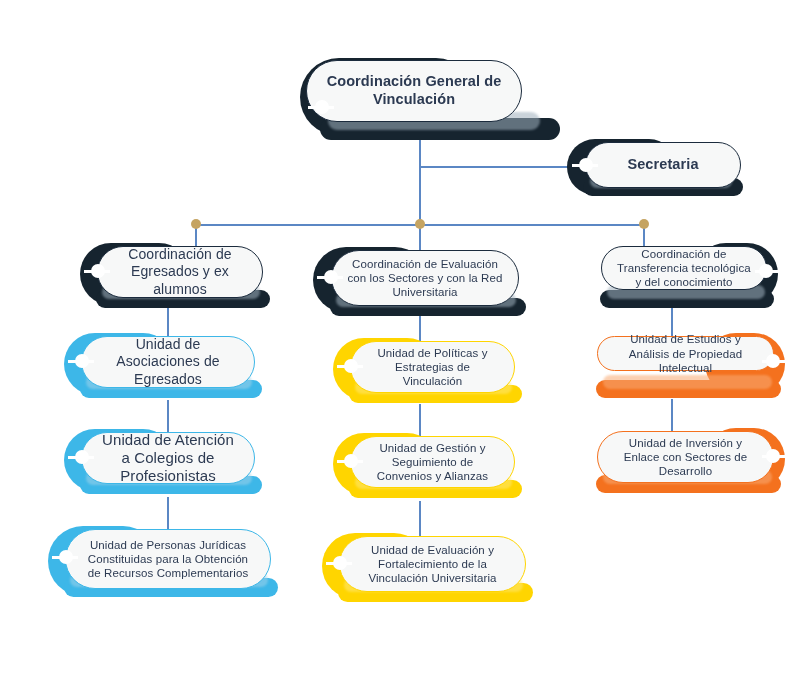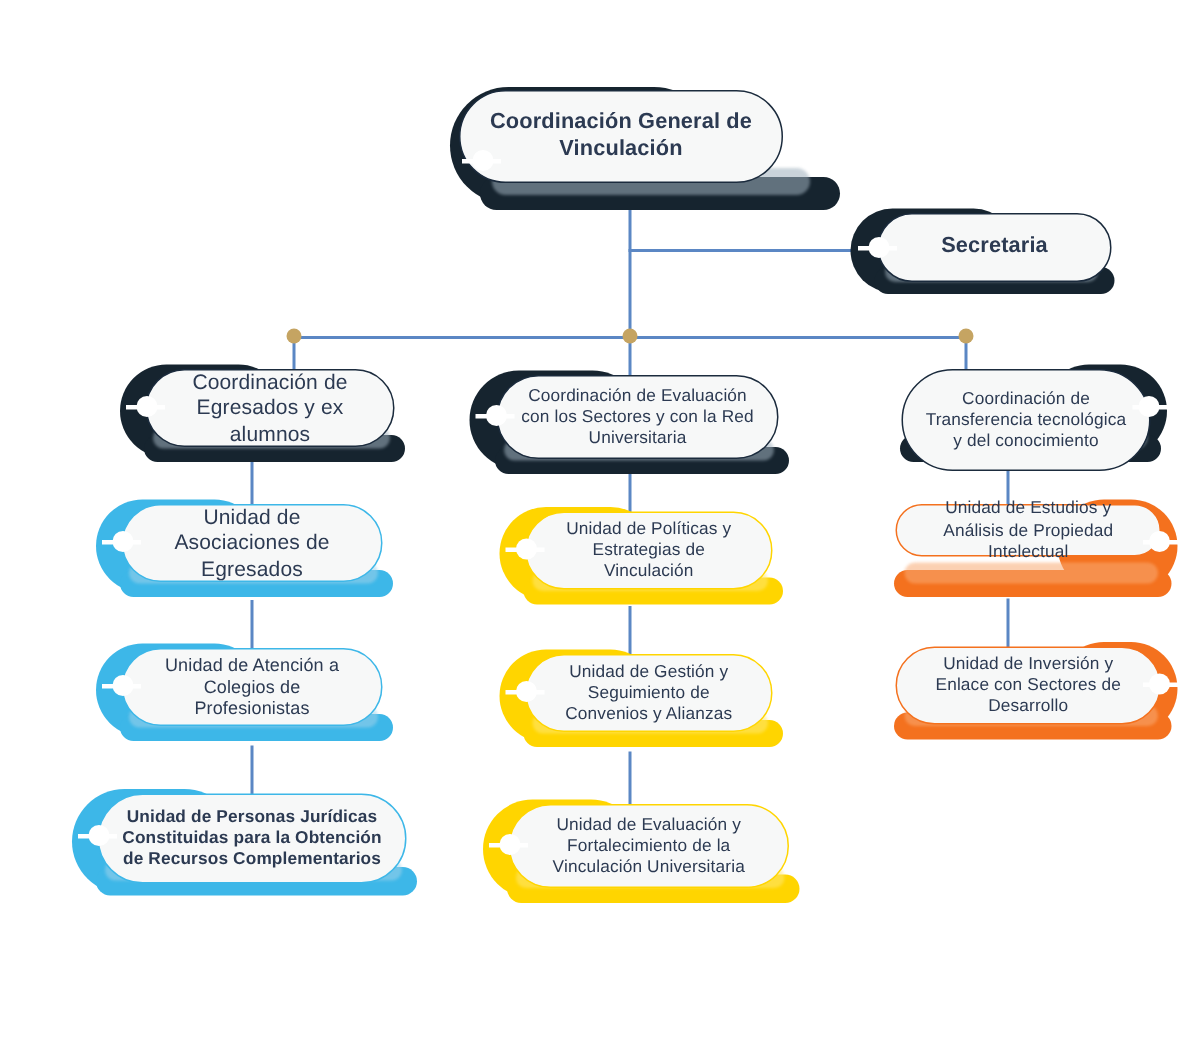--- a/index.html
+++ b/index.html
@@ -149,48 +149,48 @@
     <div class="card-shadow" style="left:336px;top:293px;width:180px;height:14px;background:#9fb0bd;"></div>
     <div class="card col-navy" style="left:331px;top:250px;width:188px;height:56px;font-size:11.5px;">Coordinación de Evaluación con los Sectores y con la Red Universitaria</div>
     <div class="stub" style="left:317px;top:276px;width:26px;"></div>
     <div class="knob" style="left:324px;top:270px;"></div>
   </div>
 
   <div class="node">
     <div class="plate" style="left:695px;top:243px;width:83px;height:62px;background:#16242f;"></div>
     <div class="plate-bottom" style="left:600px;top:290px;width:174px;height:18px;background:#16242f;"></div>
     <div class="card-shadow" style="left:607px;top:285px;width:158px;height:14px;background:#9fb0bd;"></div>
-    <div class="card col-navy" style="left:601px;top:246px;width:166px;height:68px;font-size:11.5px;text-align:center;">Coordinación de Transferencia tecnológica y del conocimiento</div>
+    <div class="card col-navy" style="left:601px;top:246px;width:166px;height:44px;font-size:11.5px;text-align:center;">Coordinación de Transferencia tecnológica y del conocimiento</div>
     <div class="stub" style="left:755px;top:270px;width:26px;"></div>
     <div class="knob" style="left:759px;top:264px;"></div>
   </div>
 
   <div class="node">
     <div class="plate" style="left:64px;top:333px;width:110px;height:62px;background:#3db7e8;"></div>
     <div class="plate-bottom" style="left:80px;top:380px;width:182px;height:18px;background:#3db7e8;"></div>
     <div class="card-shadow" style="left:86px;top:375px;width:166px;height:14px;background:#9fd2ea;"></div>
     <div class="card col-blue" style="left:81px;top:336px;width:174px;height:52px;font-size:14px;">Unidad de Asociaciones de Egresados</div>
     <div class="stub" style="left:68px;top:360px;width:26px;"></div>
     <div class="knob" style="left:75px;top:354px;"></div>
   </div>
 
   <div class="node">
     <div class="plate" style="left:64px;top:429px;width:110px;height:62px;background:#3db7e8;"></div>
     <div class="plate-bottom" style="left:80px;top:476px;width:182px;height:18px;background:#3db7e8;"></div>
     <div class="card-shadow" style="left:86px;top:471px;width:166px;height:14px;background:#9fd2ea;"></div>
-    <div class="card col-blue" style="left:81px;top:432px;width:174px;height:52px;font-size:12px;">Unidad de Atención a Colegios de Profesionistas</div>
+    <div class="card col-blue" style="left:81px;top:432px;width:174px;height:52px;font-size:15px;">Unidad de Atención a Colegios de Profesionistas</div>
     <div class="stub" style="left:68px;top:456px;width:26px;"></div>
     <div class="knob" style="left:75px;top:450px;"></div>
   </div>
 
   <div class="node">
     <div class="plate" style="left:48px;top:526px;width:110px;height:70px;background:#3db7e8;"></div>
     <div class="plate-bottom" style="left:64px;top:578px;width:214px;height:19px;background:#3db7e8;"></div>
     <div class="card-shadow" style="left:70px;top:573px;width:198px;height:14px;background:#9fd2ea;"></div>
-    <div class="card col-blue" style="left:65px;top:529px;width:206px;height:60px;font-size:11.5px;font-weight:bold;">Unidad de Personas Jurídicas Constituidas para la Obtención de Recursos Complementarios</div>
+    <div class="card col-blue" style="left:65px;top:529px;width:206px;height:60px;font-size:11.5px;">Unidad de Personas Jurídicas Constituidas para la Obtención de Recursos Complementarios</div>
     <div class="stub" style="left:52px;top:556px;width:26px;"></div>
     <div class="knob" style="left:59px;top:550px;"></div>
   </div>
 
   <div class="node">
     <div class="plate" style="left:333px;top:338px;width:105px;height:62px;background:#ffd500;"></div>
     <div class="plate-bottom" style="left:349px;top:385px;width:173px;height:18px;background:#ffd500;"></div>
     <div class="card-shadow" style="left:355px;top:380px;width:157px;height:14px;background:#ffe873;"></div>
     <div class="card col-yellow" style="left:350px;top:341px;width:165px;height:52px;font-size:11.5px;">Unidad de Políticas y Estrategias de Vinculación</div>
     <div class="stub" style="left:337px;top:365px;width:26px;"></div>

